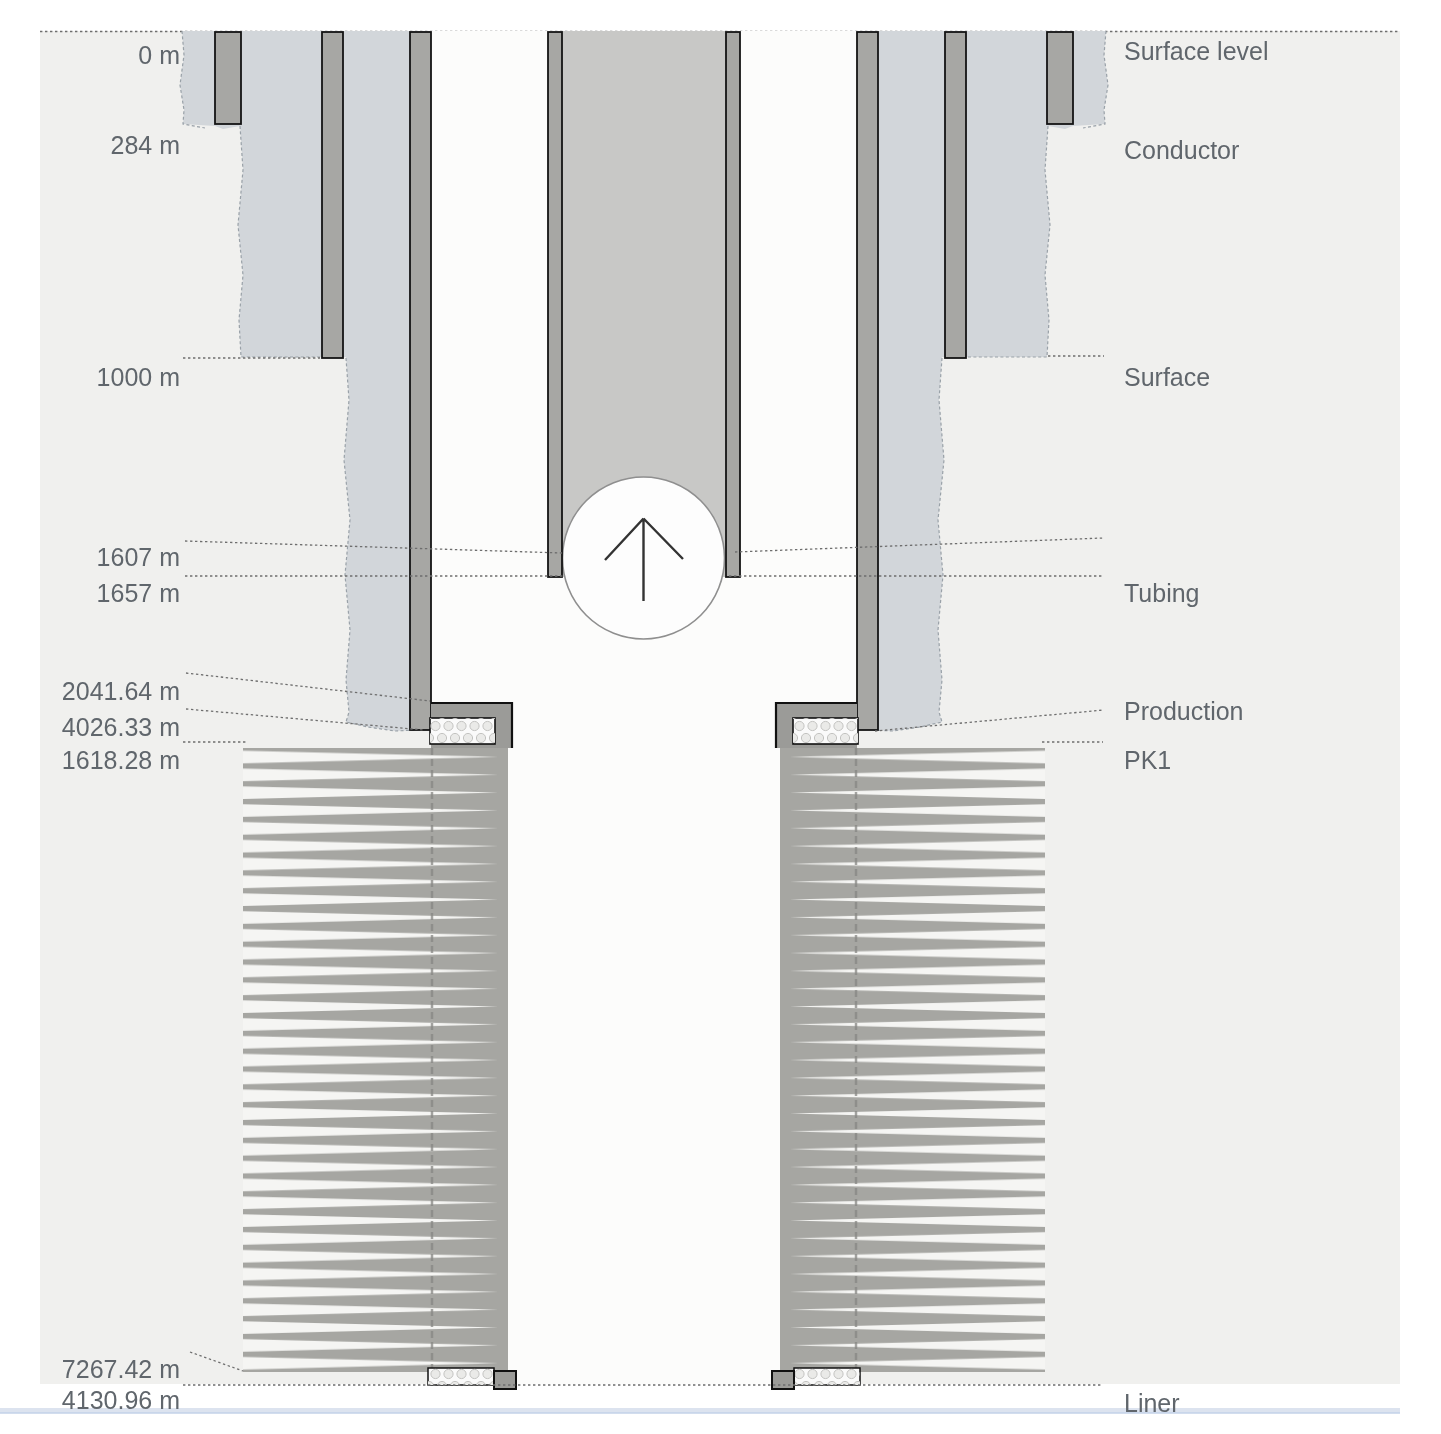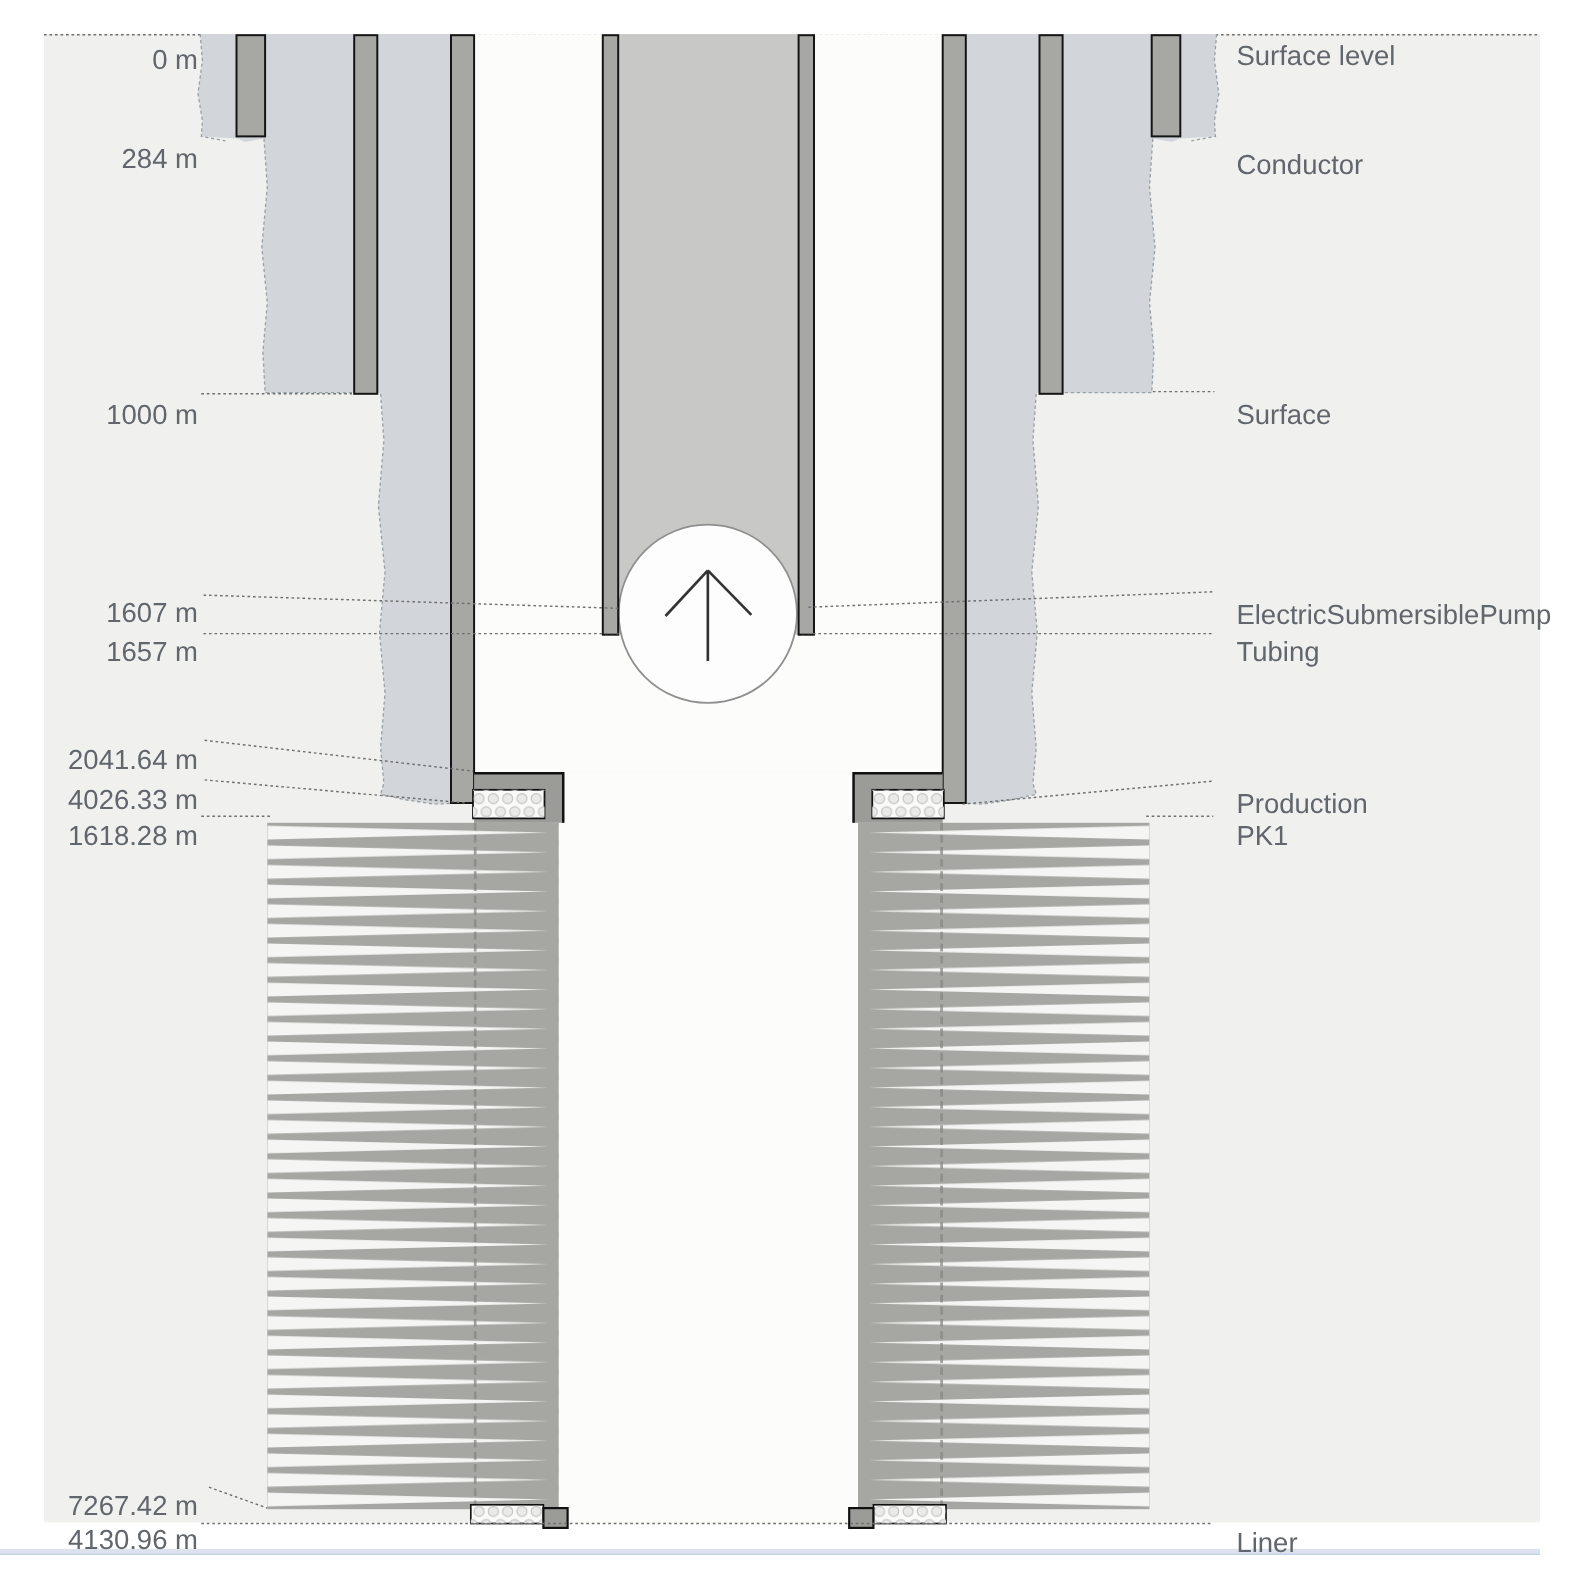--- a/index.html
+++ b/index.html
@@ -143,19 +143,18 @@
 <div class="lbl lbl-left" style="top:578px">1657 m</div>
 <div class="lbl lbl-left" style="top:676px">2041.64 m</div>
 <div class="lbl lbl-left" style="top:712px">4026.33 m</div>
 <div class="lbl lbl-left" style="top:745px">1618.28 m</div>
 <div class="lbl lbl-left" style="top:1354px">7267.42 m</div>
 <div class="lbl lbl-left" style="top:1385px">4130.96 m</div>
 
 <div class="lbl lbl-right" style="top:36px">Surface level</div>
 <div class="lbl lbl-right" style="top:135px">Conductor</div>
 <div class="lbl lbl-right" style="top:362px">Surface</div>
-<div class="lbl lbl-right" style="top:544px">ElectricSubmersiblePump</div>
 <div class="lbl lbl-right" style="top:578px">Tubing</div>
-<div class="lbl lbl-right" style="top:716px">Production</div>
+<div class="lbl lbl-right" style="top:696px">Production</div>
 <div class="lbl lbl-right" style="top:745px">PK1</div>
 <div class="lbl lbl-right" style="top:1388px">Liner</div>
 
 </div>
 
 </body></html>

